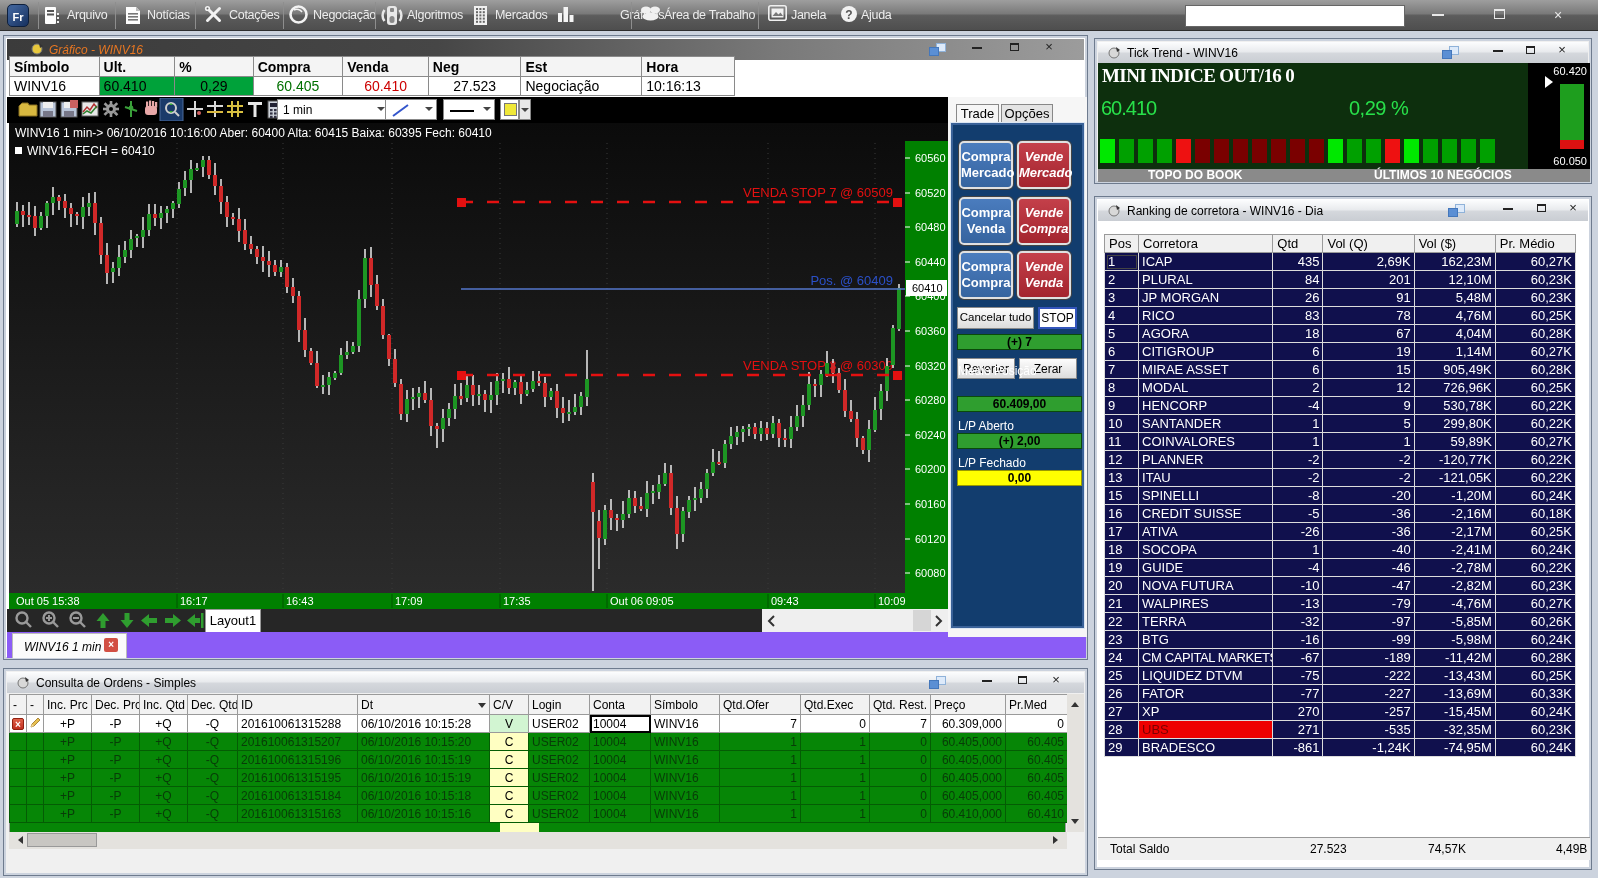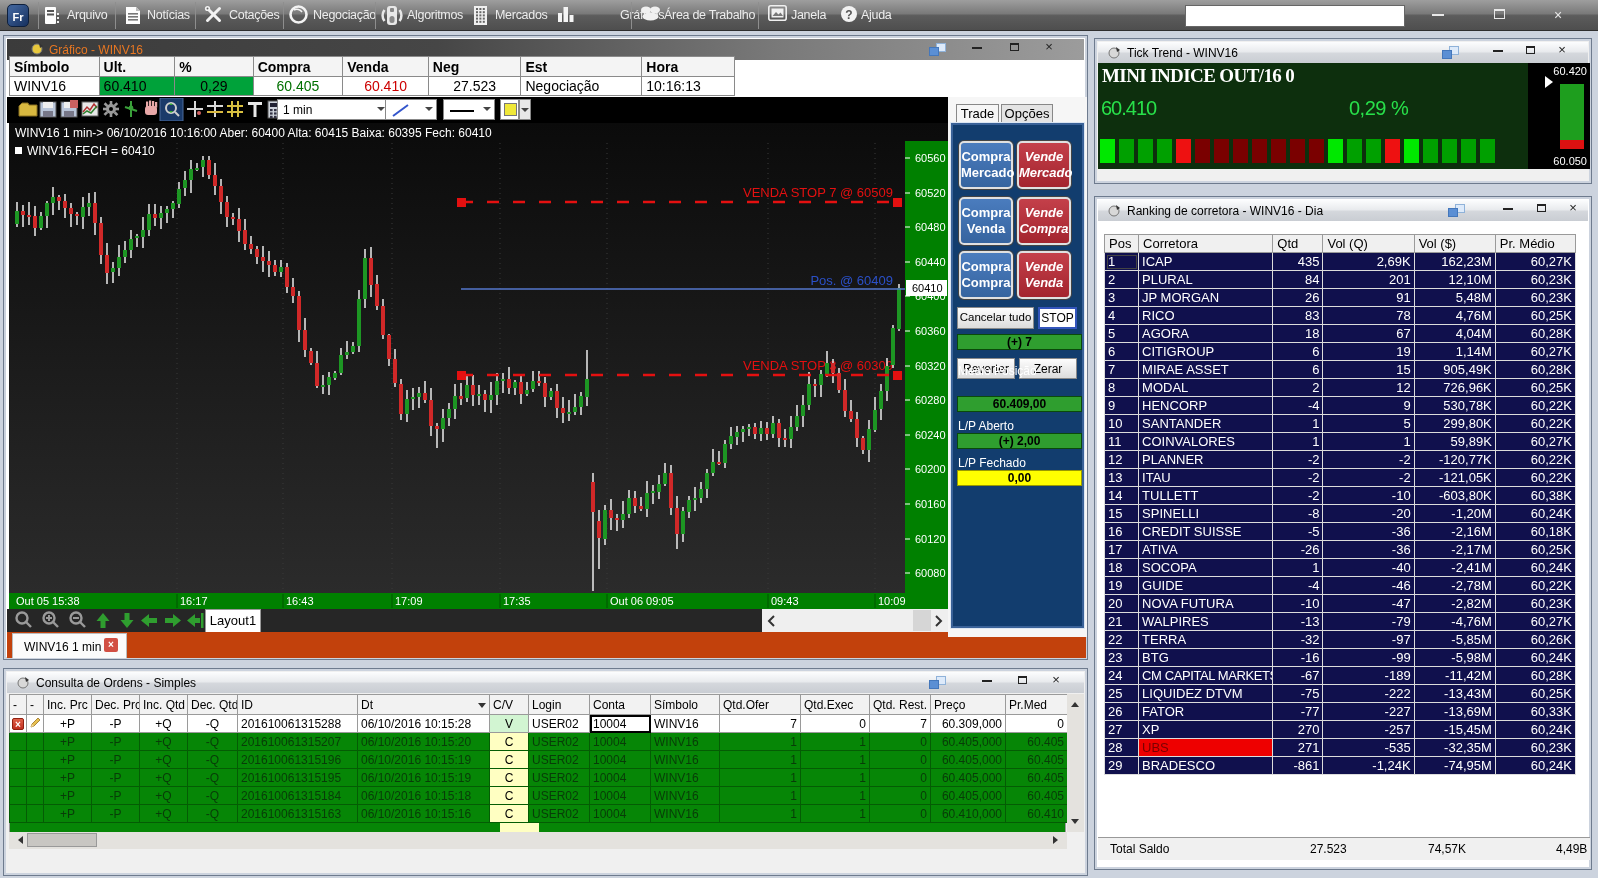--- a/index.html
+++ b/index.html
@@ -142,21 +142,21 @@
 <div class="msep" style="left:631px;"></div>
 <div class="msep" style="left:758px;"></div>
   <div class="abs" style="left:1185px;top:5px;width:220px;height:22px;background:#fff;border:1px solid #666;"></div>
   <div class="abs" style="left:1432px;top:14px;width:12px;height:2px;background:#e8e8e8;"></div>
   <div class="abs" style="left:1494px;top:9px;width:11px;height:10px;border:1px solid #e8e8e8;border-top:2px solid #e8e8e8;"></div>
   <div class="abs" style="left:1554px;top:7px;color:#e8e8e8;font-size:14px;">×</div>
 </div>
 
 <div class="win" id="wGrafico" style="left:3px;top:35px;width:1085px;height:625px;background:#fff;">
   <div class="titlebar" style="background:linear-gradient(90deg,#3b3b3b,#464646 40%,#7a7a7a 72%,#9c9c9c);color:#e87722;">
-    <span style="position:absolute;left:42px;top:4px;">Gráfico - WINV16</span>
+    <span style="position:absolute;left:42px;top:4px;font-style:italic;">Gráfico - WINV16</span>
     <span style="position:absolute;left:24px;top:3px;"><svg width="13" height="13" viewBox="0 0 13 13">
           <circle cx="6" cy="7" r="5" fill="#e8c83c" stroke="#777" stroke-width="1"></circle>
           <path d="M8 1 l4 3-3 2z" fill="#333"></path>
         </svg></span>
     <div style="position:absolute;left:922px;top:4px;">
         <div style="position:absolute;width:22px;height:14px;">
           <div style="width:10px;height:9px;border:1px solid #8fb2d9;background:#ddeafa;position:absolute;left:7px;top:0;"></div>
           <div style="width:10px;height:9px;border:1px solid #4477bb;background:#5b8fd4;position:absolute;left:0;top:4px;"></div>
         </div>
       </div>
@@ -716,21 +716,21 @@
     <div style="position:absolute;left:198px;top:0;width:56px;height:23px;background:#fff;border:1px solid #999;border-bottom:none;font-size:13px;color:#000;text-align:center;padding-top:3px;">Layout1</div>
   </div>
   <div class="abs" style="left:758px;top:573px;width:186px;height:23px;background:#efefef;">
     <svg width="186" height="23">
         <path d="M12 7 l-5 5 5 5" stroke="#333" stroke-width="2" fill="none"></path>
         <path d="M174 7 l5 5-5 5" stroke="#333" stroke-width="2" fill="none"></path>
         <rect x="151" y="1" width="18" height="21" fill="#d6d6d6"></rect>
       </svg>
   </div>
 
-  <div class="abs" style="left:3px;top:596px;width:1079px;height:26px;background:#c2410c;">
+  <div class="abs" style="left:3px;top:596px;width:1079px;height:26px;background:#8b5cf6;font-style:italic;">
     <div style="position:absolute;left:5px;top:1px;width:115px;height:25px;background:#fbfbfb;border:1px solid #bbb;border-bottom:none;font-size:12px;padding:6px 0 0 11px;">WINV16 1 min</div>
     <div style="position:absolute;left:97px;top:6px;width:14px;height:14px;background:#d24f43;color:#fff;font-size:10px;font-weight:bold;text-align:center;line-height:13px;border-radius:2px;">×</div>
   </div>
 
   <div id="tpanel" class="abs">
     <div class="tab" style="left:8px;width:43px;">Trade</div>
     <div class="tab" style="left:53px;width:52px;background:#e4e4e4;">Opções</div>
     <div id="tpanelin">
       <div class="tbtn bblue" style="left:6px;top:16px;padding-top:6px;">Compra<br>Mercado</div>
       <div class="tbtn bred" style="left:64px;top:16px;padding-top:6px;">Vende<br>Mercado</div>
@@ -989,20 +989,24 @@
 <div class="tkbar" style="left:363px;background:#00a000"></div>
 <div class="tkbar" style="left:382px;background:#00a000"></div>
     <div style="position:absolute;right:0;top:0;width:62px;height:106px;background:#000;">
       <div style="position:absolute;right:3px;top:2px;color:#fff;font-size:11px;">60.420</div>
       <div style="position:absolute;right:3px;bottom:2px;color:#fff;font-size:11px;">60.050</div>
       <div style="position:absolute;right:6px;top:21px;width:24px;height:56px;background:#1e9e1e;"></div>
       <div style="position:absolute;right:6px;top:77px;width:24px;height:9px;background:#dd1111;"></div>
       <div style="position:absolute;right:31px;top:13px;width:0;height:0;border:6px solid transparent;border-left:8px solid #fff;"></div>
     </div>
   </div>
+  <div class="abs" style="left:3px;top:130px;width:492px;height:13px;background:#8a8a8a;color:#fff;font-size:12px;font-weight:bold;line-height:13px;">
+    <span style="position:absolute;left:50px;">TOPO DO BOOK</span>
+    <span style="position:absolute;left:276px;">ÚLTIMOS 10 NEGÓCIOS</span>
+  </div>
 </div>
 
 <div class="win" id="wRanking" style="left:1094px;top:196px;width:498px;height:674px;background:#fff;">
   <div class="titlebar">
     <span class="ttext">Ranking de corretora - WINV16 - Dia</span>
     <span style="position:absolute;left:10px;top:4px;"><svg width="13" height="13" viewBox="0 0 13 13">
           <circle cx="6" cy="7" r="5" fill="#d8d8d8" stroke="#777" stroke-width="1"></circle>
           <path d="M8 1 l4 3-3 2z" fill="#333"></path>
         </svg></span>
     <div style="position:absolute;left:350px;top:4px;">
@@ -1131,28 +1135,20 @@
         </tr>
 <tr>
           <td class="c0">13</td>
           <td class="c1">ITAU</td>
           <td class="c2">-2</td>
           <td class="c2">-2</td>
           <td class="c2">-121,05K</td>
           <td class="c2">60,22K</td>
         </tr>
 <tr>
-          <td class="c0">14</td>
-          <td class="c1">TULLETT</td>
-          <td class="c2">-2</td>
-          <td class="c2">-10</td>
-          <td class="c2">-603,80K</td>
-          <td class="c2">60,38K</td>
-        </tr>
-<tr>
           <td class="c0">15</td>
           <td class="c1">SPINELLI</td>
           <td class="c2">-8</td>
           <td class="c2">-20</td>
           <td class="c2">-1,20M</td>
           <td class="c2">60,24K</td>
         </tr>
 <tr>
           <td class="c0">16</td>
           <td class="c1">CREDIT SUISSE</td>

